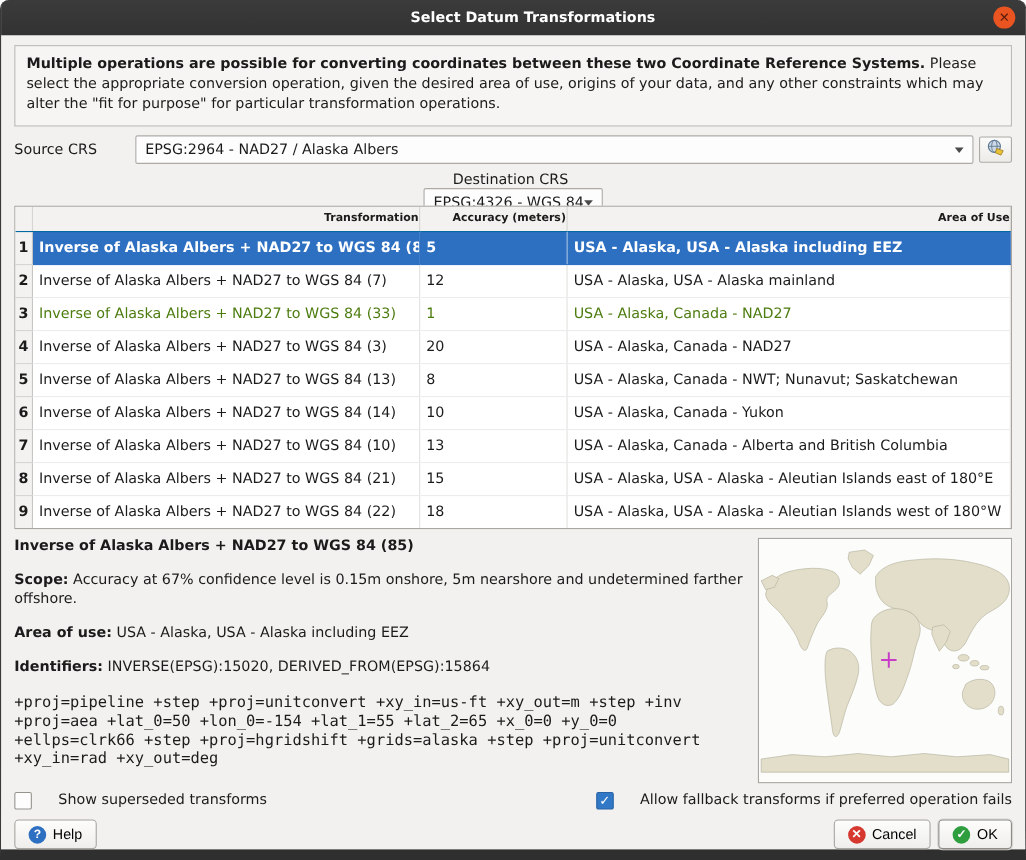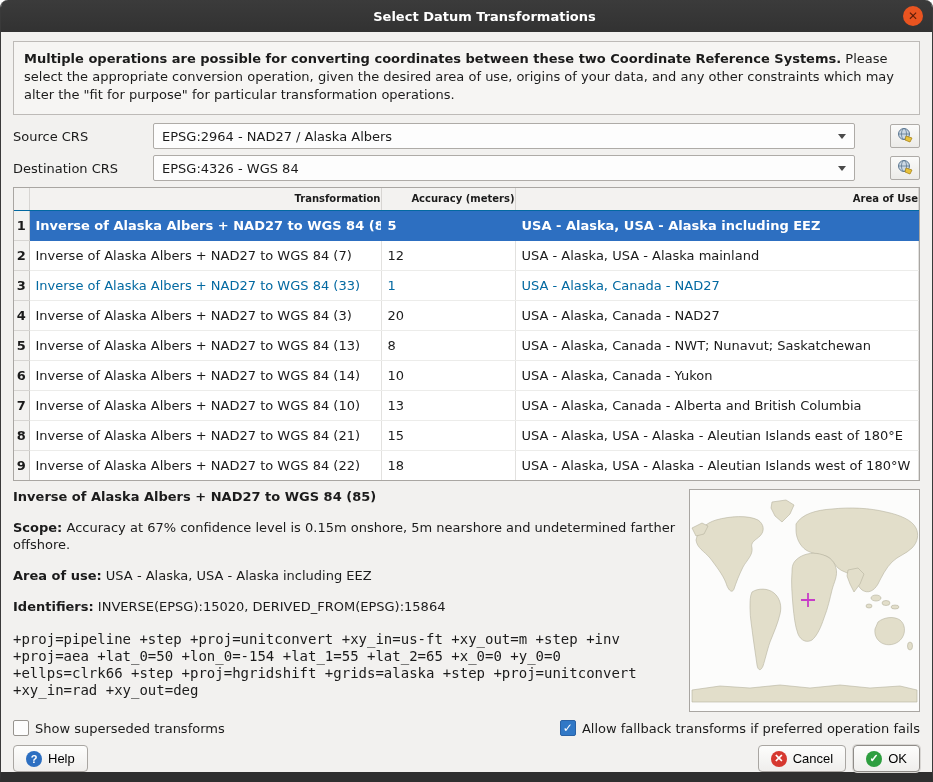--- a/index.html
+++ b/index.html
@@ -35,22 +35,22 @@
     font-size: 12px; font-weight: bold;
     display: flex; align-items: center; justify-content: center;
     cursor: pointer;
   }
   
   .content { flex: 1; padding: 9px 12px 0 12px; display: flex; flex-direction: column; }
   .info-frame {
     border: 1px solid #bdbab7; background: #f6f5f3;
     padding: 8px 10px; line-height: 18px; height: 74px;
   }
-  .crs-row { margin-top: 9px; height: 24px; display: flex; align-items: center; gap: 30px; }
-  .crs-row + .crs-row { margin-top: 8px; }
+  .crs-row { margin-top: 9px; height: 24px; display: flex; align-items: center; }
+  .crs-row + .crs-row { margin-top: 8px; flex-direction: column; }
   .crs-label { width: 110px; flex: none; }
   .combo {
     flex: 1; height: 24px; background: #fdfdfd;
     border: 1px solid #aeaba7; border-radius: 2px;
     display: flex; align-items: center; padding: 12px 8px;
   }
   .combo-arrow {
     margin-left: auto; width: 0; height: 0;
     border-left: 4px solid transparent; border-right: 4px solid transparent;
     border-top: 5px solid #4a4a4a;
@@ -75,36 +75,36 @@
     height: 30px; padding: 0 6px;
     border-right: 1px solid #e2e1df; border-bottom: 1px solid #ececea;
     white-space: nowrap; overflow: hidden;
   }
   td.num {
     background: #f3f2f0; text-align: center; padding: 0;
     border-right: 1px solid #c7c5c2; border-bottom: 1px solid #d7d5d2;
     font-weight: bold;
   }
   tr.selected td:not(.num) { background: #2d6fc1; color: #ffffff; font-weight: bold; border-color: #2d6fc1; }
-  tr.disabled td:not(.num) { color: #0369a1; }
+  tr.disabled td:not(.num) { color: #4d7c0f; }
   
   .details { margin-top: 8px; display: flex; height: 223px; }
   .details-left { flex: 1; padding-right: 14px; overflow: hidden; }
   .details-title { font-weight: bold; margin-bottom: 15px; }
   .details-para { line-height: 17px; margin-bottom: 14px; }
   .details-para b { font-weight: bold; margin-top: 12px; }
   .proj-string {
     font-family: "DejaVu Sans Mono", "Liberation Mono", monospace;
     font-size: 14px; line-height: 17px; white-space: pre-wrap; margin-top: 16px;
   }
   .map-box { flex: none; width: 231px; height: 223px; border: 1px solid #a9a6a2; background: #fcfcfb; }
   .map-land { fill: #e2deca; stroke: #b6b29d; stroke-width: 0.6; }
   
   .cb-row { margin-top: 6px; height: 20px; display: flex; justify-content: space-between; align-items: center; }
-  .cb { display: flex; align-items: center; gap: 6px; cursor: pointer; }
+  .cb { display: flex; align-items: flex-start; gap: 24px; cursor: pointer; }
   .cb-box {
     width: 16px; height: 16px; border: 1px solid #97948f; border-radius: 2px;
     background: #fdfdfd; flex: none;
   }
   .cb-box.checked {
     background: #3178c6; border-color: #2a62a5; color: #ffffff;
     font-size: 12px; line-height: 15px; text-align: center; font-weight: bold;
   }
   
   .btn-row { margin-top: 7px; display: flex; align-items: center; }

